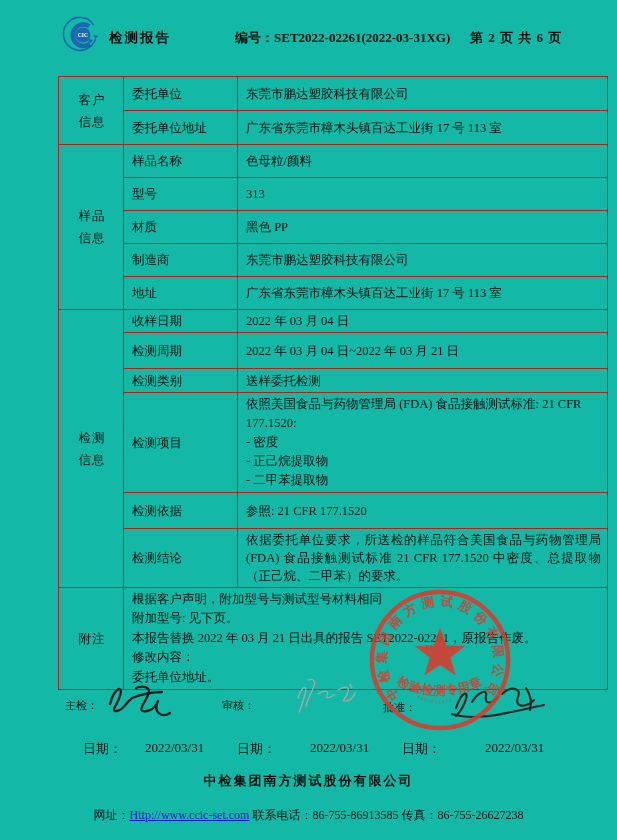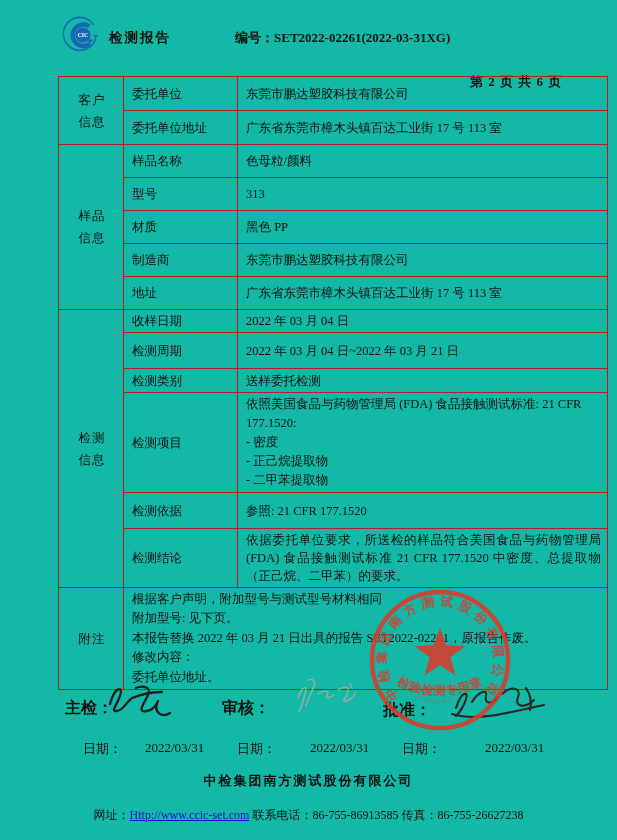--- a/index.html
+++ b/index.html
@@ -4,21 +4,21 @@
 <style>
   html,body{margin:0;padding:0;background:#ffffff;}
   #page{
     position:relative;width:617px;height:840px;background:#14b8a6;overflow:hidden;
     font-family:"Liberation Serif","DejaVu Serif",serif;color:#101010;
   }
   .abs{position:absolute;}
   
   .hdr-title{left:109px;top:29px;font-size:13.5px;font-weight:bold;letter-spacing:2px;}
   .hdr-no{left:235px;top:29px;font-size:13px;font-weight:bold;}
-  .hdr-page{left:470px;top:29px;font-size:13px;font-weight:bold;letter-spacing:1px;margin-top:44px;}
+  .hdr-page{left:470px;top:29px;font-size:13px;font-weight:bold;letter-spacing:1px;}
   
   table.report{
     position:absolute;left:58px;top:76px;width:504px;
     border-collapse:collapse;table-layout:fixed;
   }
   table.report td{
     border:1px solid #b91c1c;font-size:12.5px;line-height:18px;
     padding:2px 6px 2px 8px;vertical-align:middle;word-break:break-word;
   }
   td.sec{
@@ -28,21 +28,21 @@
   td.lbl{width:99px;}
   td.val{width:355px;}
   tr.h34{height:34px;} tr.h33{height:33px;}
   tr.h22{height:22px;} tr.h23{height:36px;padding-left:24px;} tr.h24{height:24px;}
   tr.h96{height:96px;} tr.h50{height:50px;} tr.h97{height:97px;}
   .multiline .ln{line-height:19px;}
   .just{text-align:justify;line-height:16.5px;margin-top:16px;}
   td.notes-cell{vertical-align:middle;}
   td.notes-cell .ln{line-height:19.4px;}
   
-  .siglbl{font-size:16px;font-weight:bold;}
+  .siglbl{font-size:11px;}
   .datelbl{font-size:13px;}
   .dateval{font-size:13px;}
   
   #stamp{left:366px;top:586px;width:148px;height:148px;opacity:.87;}
   
   .ft{left:0;width:617px;text-align:center;}
   .ft-company{top:772px;font-size:13px;font-weight:bold;letter-spacing:2px;}
   .ft-addr{top:791px;font-size:12px;}
   .ft-web{top:807px;font-size:12px;}
   .ft-web a{color:#1414cc;text-decoration:underline;}

